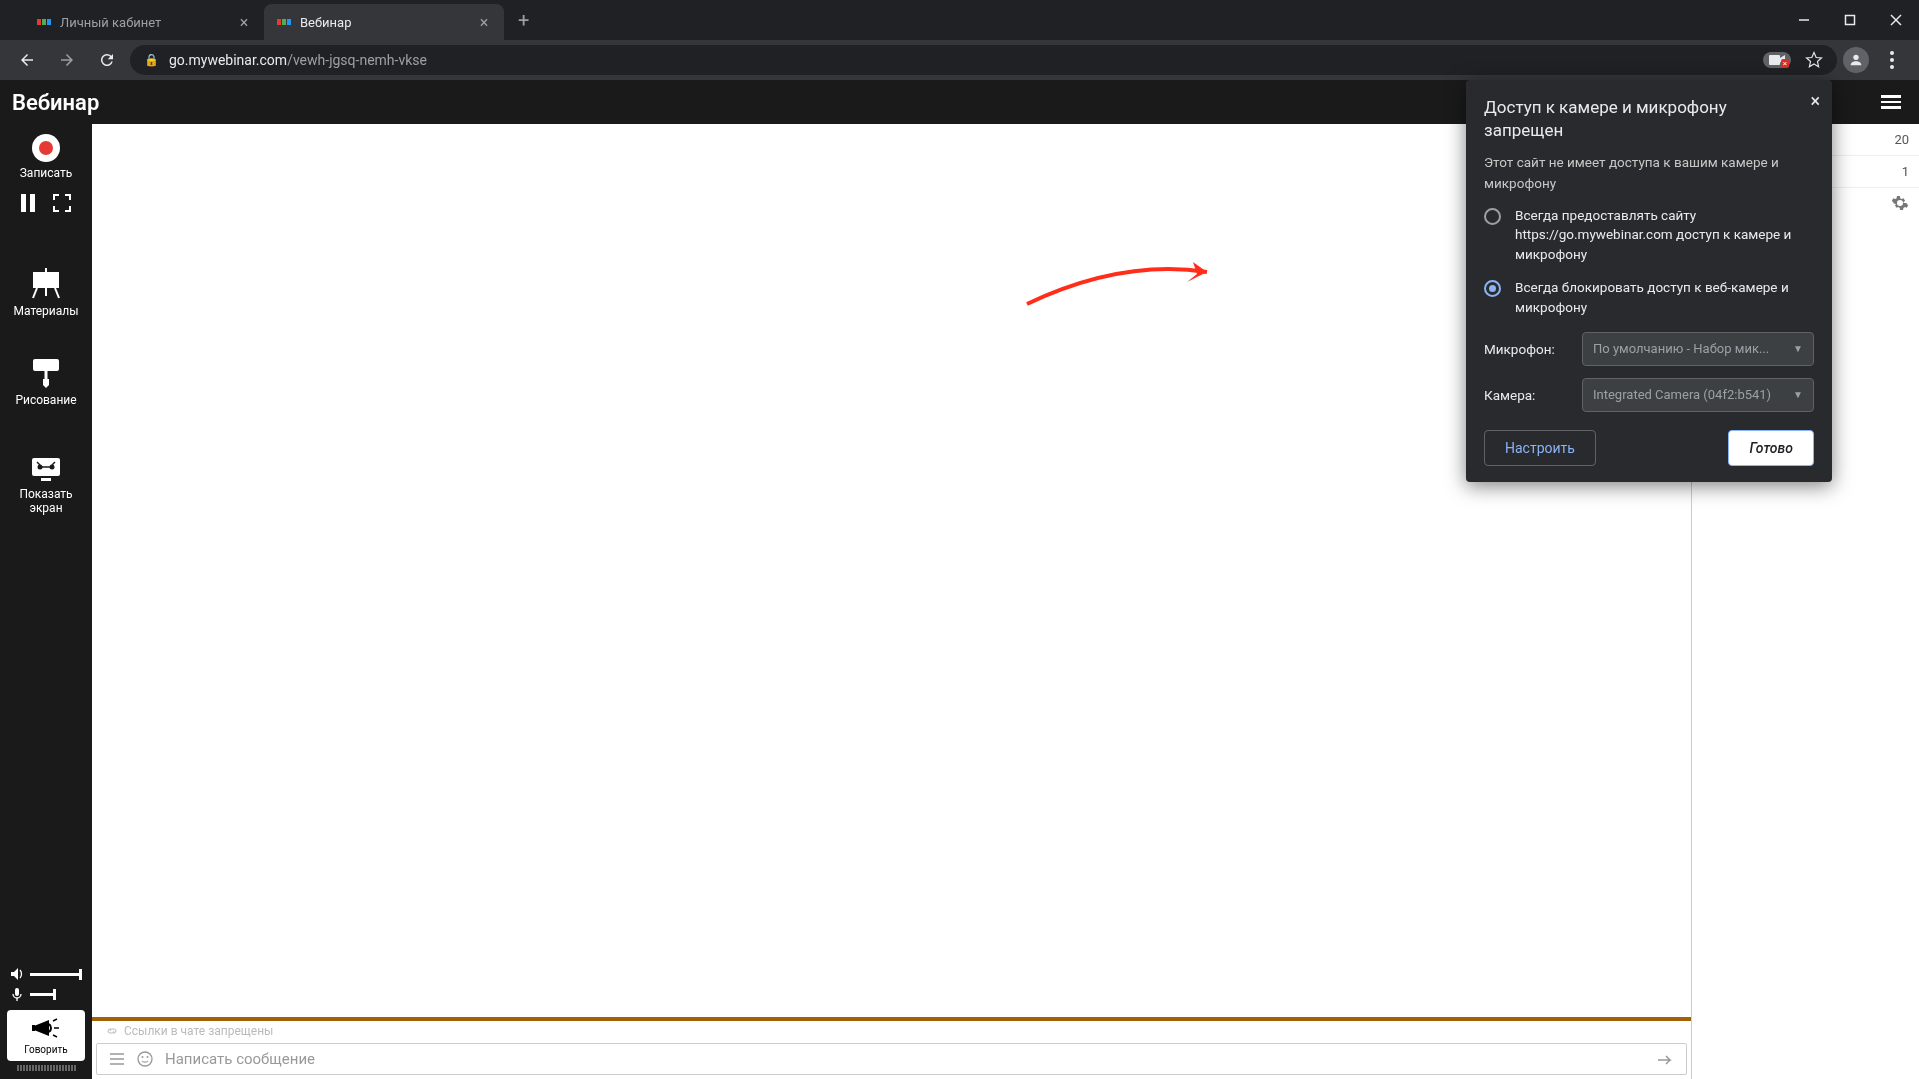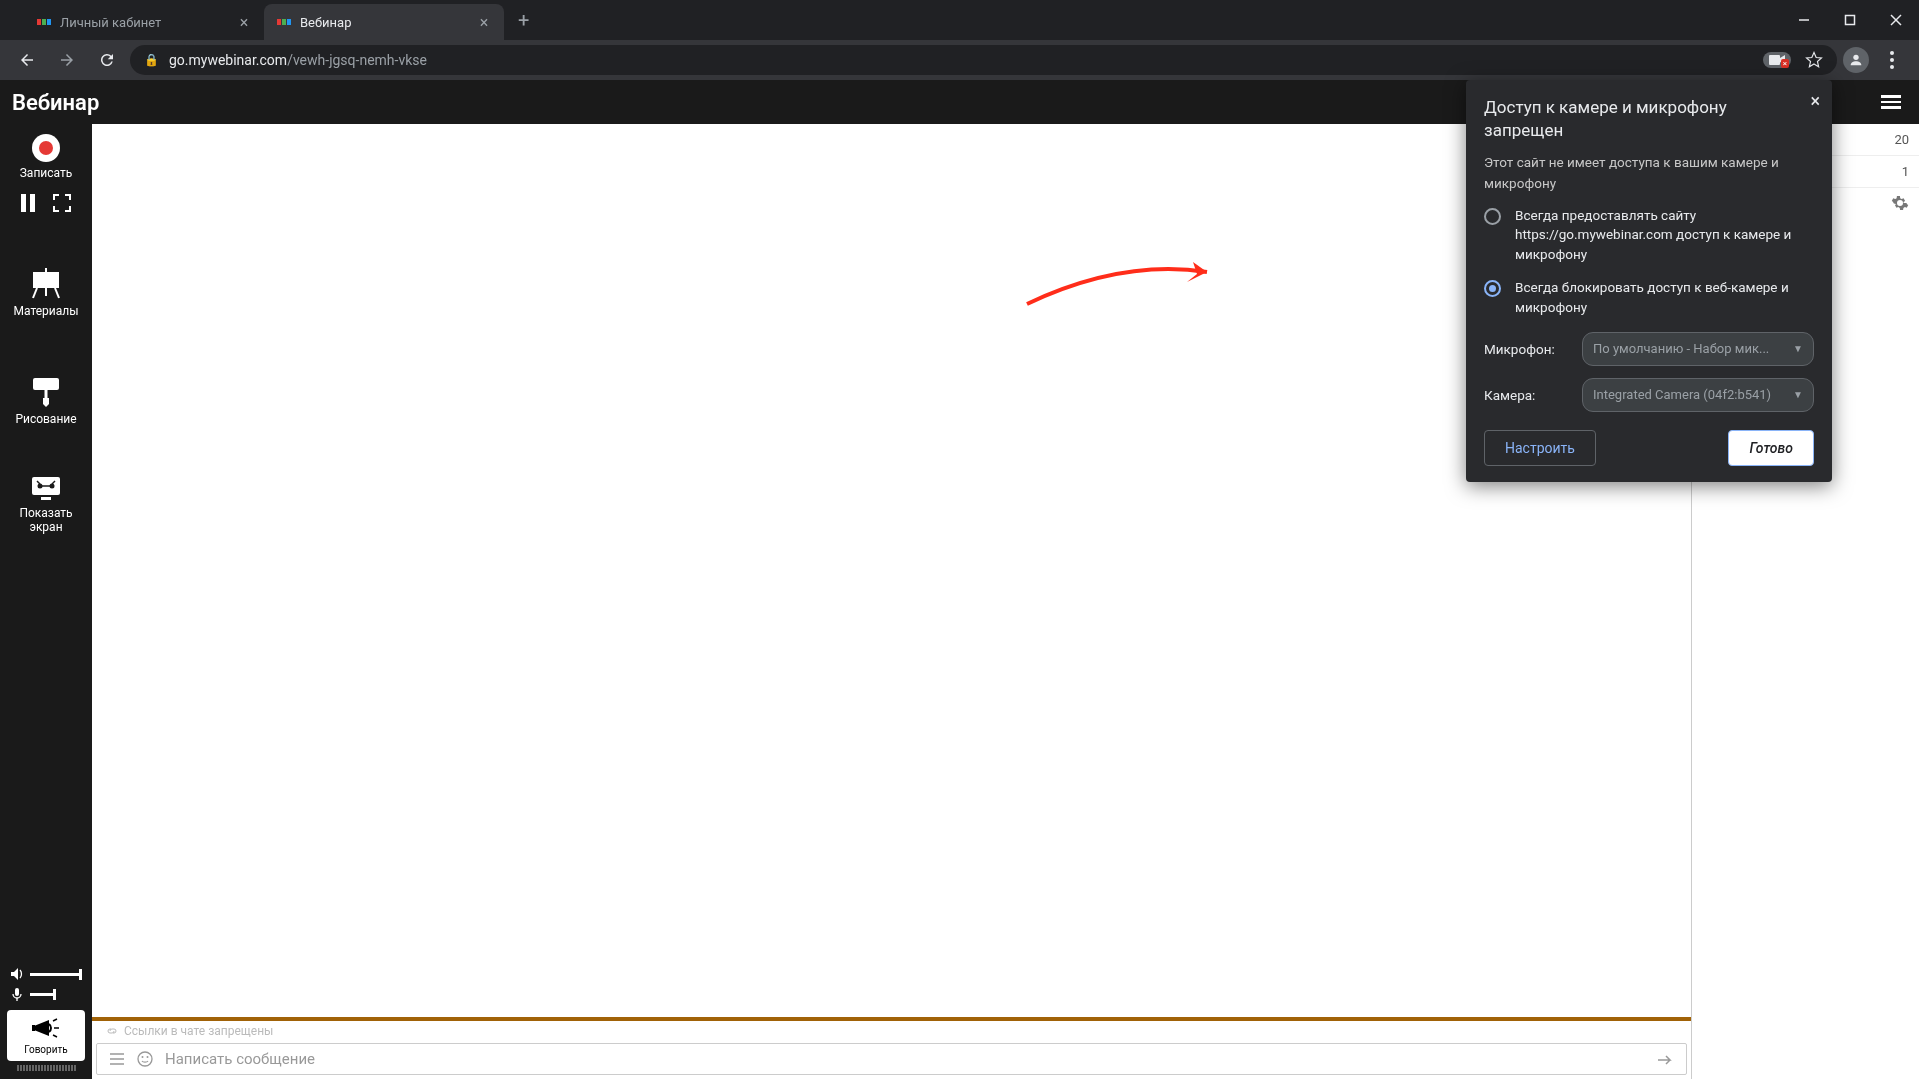--- a/index.html
+++ b/index.html
@@ -90,21 +90,21 @@
 .popup-close { position: absolute; top: 10px; right: 12px; color: #e8eaed; font-size: 18px; cursor: pointer; }
 .popup-title { font-size: 17px; font-weight: 400; line-height: 1.35; margin-bottom: 10px; padding-right: 20px; }
 .popup-desc { font-size: 13.5px; color: #c7c7c7; line-height: 1.55; margin-bottom: 12px; }
 .radio-row { display: flex; gap: 14px; margin-bottom: 14px; align-items: flex-start; }
 .radio { width: 17px; height: 17px; border: 2px solid #9aa0a6; border-radius: 50%; flex-shrink: 0; margin-top: 2px; position: relative; }
 .radio.checked { border-color: #8ab4f8; }
 .radio.checked::after { content:''; position: absolute; inset: 3px; background: #8ab4f8; border-radius: 50%; }
 .radio-label { font-size: 13.5px; line-height: 1.45; flex: 1; }
 .sel-row { display: flex; align-items: center; gap: 12px; margin-bottom: 12px; }
 .sel-label { font-size: 13.5px; width: 86px; }
-.sel { flex: 1; background: #3c4043; border: 1px solid #5f6368; border-radius: 11px; height: 34px; display: flex; align-items: center; padding: 0 10px; color: #9aa0a6; font-size: 13px; justify-content: space-between; cursor: pointer; }
+.sel { flex: 1; background: #3c4043; border: 1px solid #5f6368; border-radius: 4px; height: 34px; display: flex; align-items: center; padding: 0 10px; color: #9aa0a6; font-size: 13px; justify-content: space-between; cursor: pointer; }
 .sel .caret { font-size: 10px; }
 .popup-btns { display: flex; justify-content: space-between; margin-top: 18px; }
 .btn { height: 36px; padding: 0 20px; border-radius: 4px; font-size: 14px; display: flex; align-items: center; cursor: pointer; border: 1px solid #5f6368; }
 .btn-outline { background: transparent; color: #8ab4f8; }
 .btn-primary { background: #ffffff; color: #202124; border-color: #8ab4f8; font-weight: 500; font-style: italic; }
 
 
 svg { display: block; }
 </style>
 </head>
@@ -227,21 +227,21 @@
         <span>Записать</span>
       </div>
       <div class="pause-full">
         <div class="pause-icon">
             <span></span>
             <span></span>
           </div>
         <div class="full-icon"></div>
       </div>
 
-      <div class="side-item" style="margin-bottom:48px">
+      <div class="side-item" style="margin-bottom:29px">
         <div class="icon-wrap">
           <svg width="34" height="34" viewBox="0 0 34 34">
               <rect x="4" y="6" width="26" height="16" fill="#fff"></rect>
               <line x1="17" y1="2" x2="17" y2="6" stroke="#fff" stroke-width="2"></line>
               <line x1="8" y1="22" x2="4" y2="32" stroke="#fff" stroke-width="2"></line>
               <line x1="26" y1="22" x2="30" y2="32" stroke="#fff" stroke-width="2"></line>
               <line x1="17" y1="22" x2="17" y2="30" stroke="#fff" stroke-width="2"></line>
             </svg>
         </div>
         <span>Материалы</span>

